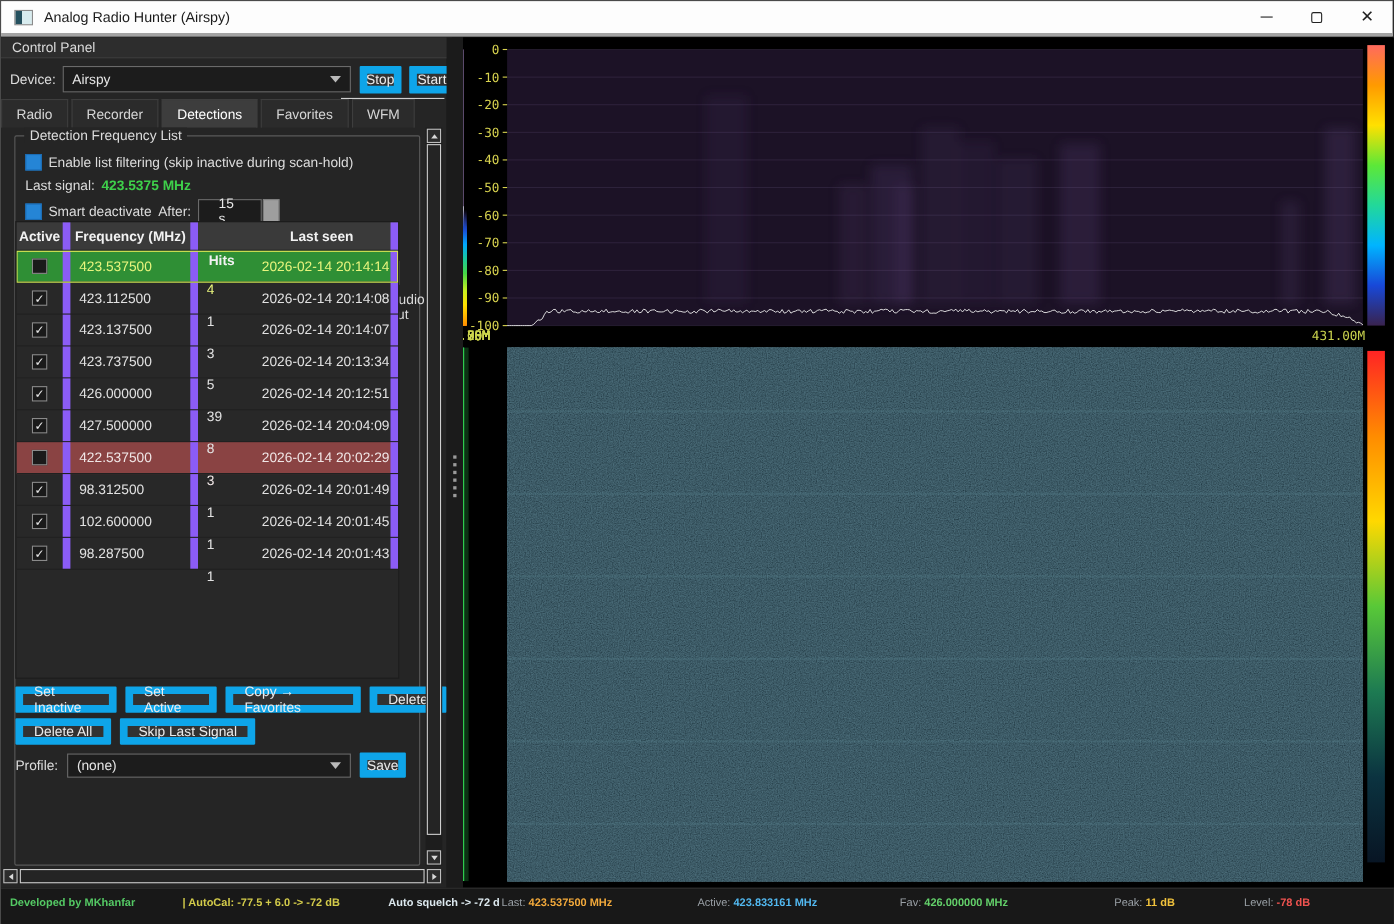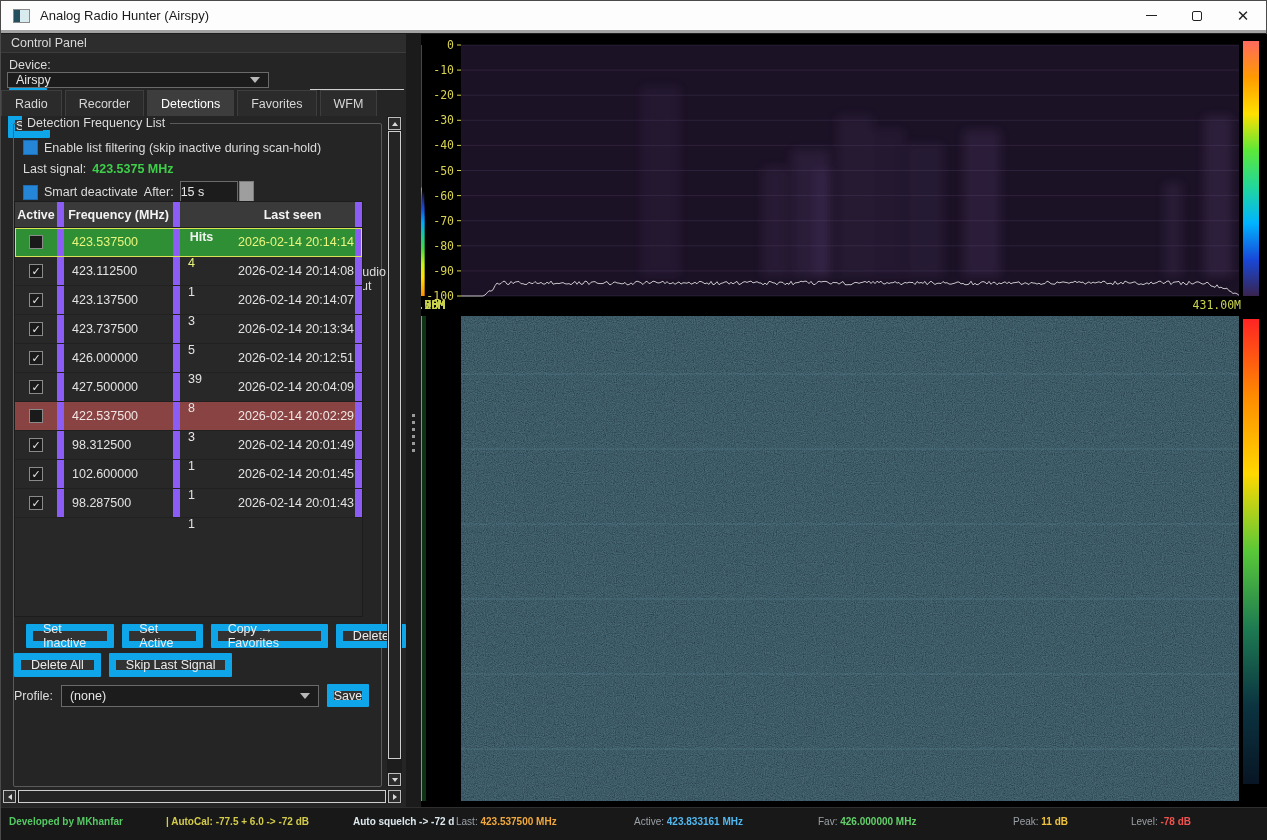--- a/index.html
+++ b/index.html
@@ -24,21 +24,21 @@
   .left-panel { position:absolute; left:0; top:0; width:405px; height:773px; background:#252525; }
   .splitter { position:absolute; left:405px; top:0; width:15px; height:773px; background:#1b1b1b; }
   .grip { position:absolute; left:6px; top:380px; display:flex; flex-direction:column; gap:4px; }
   .grip i { width:3px; height:3px; background:#9a9a9a; display:block; }
   .right-panel { position:absolute; left:420px; top:0; width:847px; height:773px; background:#000; }
   
   .dock-title { position:absolute; left:0; top:0; width:410px; height:19px; background:#2d2d2d;
                 border-bottom:1px solid #3c3c3c; color:#d9d9d9; font-size:12.5px;
                 display:flex; align-items:center; padding-left:10px; }
   .device-row { position:absolute; left:0; top:24px; width:451px; height:28px; display:flex;
-                font-size:12.5px; color:#dcdcdc;flex-direction:column; }
+                align-items:center; font-size:12.5px; color:#dcdcdc; }
   .device-row .lbl { margin-left:8px; }
   .combo { height:24px; background:#1c1c1c; border:1px solid #6a6a6a; color:#e6e6e6;
            display:flex; align-items:center; padding:0 8px; position:relative; font-size:12.5px; }
   .combo .arrow { position:absolute; right:8px; width:0; height:0; border-left:5px solid transparent;
                   border-right:5px solid transparent; border-top:6px solid #b9b9b9; }
   #device-combo { width:262px; margin-left:6px; }
   .btn { background:#323232; border:7px solid #0ea5e9; color:#ececec; font-size:12.5px;
          display:flex; align-items:center; justify-content:center; border-radius:1px; }
   #stop-btn { width:38px; height:25px; margin-left:8px; }
   #start-btn { width:42px; height:25px; margin-left:7px; }
@@ -49,40 +49,40 @@
   .tab.active { background:#3d3d3d; color:#fff; }
   .tab-line { position:absolute; top:0; left:309px; right:2px; height:1px; background:#cfcfcf; }
   
   .groupbox { position:absolute; left:12px; top:89px; width:369px; height:664px;
               border:1px solid #5a5a5a; border-radius:2px; }
   .group-label { position:absolute; left:8px; top:-8px; background:#252525; padding:0 5px;
                  font-size:12.5px; color:#dcdcdc; }
   .ctl-row { position:absolute; display:flex; align-items:center; font-size:12.5px; color:#dcdcdc; gap:6px; }
   .cb-blue { width:15px; height:15px; background:#2585d6; border:1px solid #1b6cb4; flex:0 0 auto; }
   .field { background:#1c1c1c; border:1px solid #6a6a6a; color:#e6e6e6; height:22px;
-           display:flex; align-items:center; padding:0 0; font-size:12.5px; }
+           display:flex; align-items:center; padding:0 18px; font-size:12.5px; }
   .spin { width:15px; height:22px; background:#9e9e9e; border:1px solid #7d7d7d; margin-left:1px; }
   .green-val { color:#3ecf4a; font-weight:bold; }
   
   .dtable { position:absolute; left:13px; top:167px; width:349px; height:416px; background:#282828;
             border:1px solid #1c1c1c; font-size:12.5px; overflow:hidden; }
   .trow { display:flex; height:29px; align-items:stretch; border-bottom:1px solid #212121; color:#e2e2e2; }
   .thead { height:26px; background:#3a3a3a; font-weight:bold; color:#f2f2f2; }
   .tcell { display:flex; align-items:center; padding-left:8px; border-right:7px solid #8b5cf6; }
   .thead .tcell { justify-content:center; padding-left:0; }
   .c0 { width:49px; justify-content:center; padding-left:0; }
   .c1 { width:116px; }
   .c2 { width:50px;margin-top:35px; }
   .c3 { flex:1; }
   .row-cb { width:14px; height:14px; background:#1a1a1a; border:1px solid #8a8a8a;
             display:flex; align-items:center; justify-content:center; color:#e8e8e8; font-size:11px; }
   .trow.selected { background:#2f8f35; outline:1px solid #d9e454; outline-offset:-1px; color:#e9f57d; }
   .trow.inactive { background:#8a4343; color:#f0e6e6; }
   
-  .actions1 { position:absolute; left:13px; top:590px; display:flex; gap:8px;margin-left:12px; }
+  .actions1 { position:absolute; left:13px; top:590px; display:flex; gap:8px; }
   .actions2 { position:absolute; left:13px; top:619px; display:flex; gap:8px; }
   .actions1 .btn, .actions2 .btn { height:24px; padding:0 10px; }
   .profile-row { position:absolute; left:13px; top:650px; width:356px; display:flex;
                  align-items:center; font-size:12.5px; color:#dcdcdc; }
   #profile-combo { width:258px; margin-left:8px; height:22px; }
   #save-btn { width:42px; height:23px; margin-left:8px; }
   
   .vscroll { position:absolute; left:386px; top:82px; width:15px; height:671px; background:#1d1d1d; }
   .sbtn { position:absolute; left:1px; width:13px; height:13px; background:#2c2c2c;
           border:1px solid #bdbdbd; display:flex; align-items:center; justify-content:center; }

